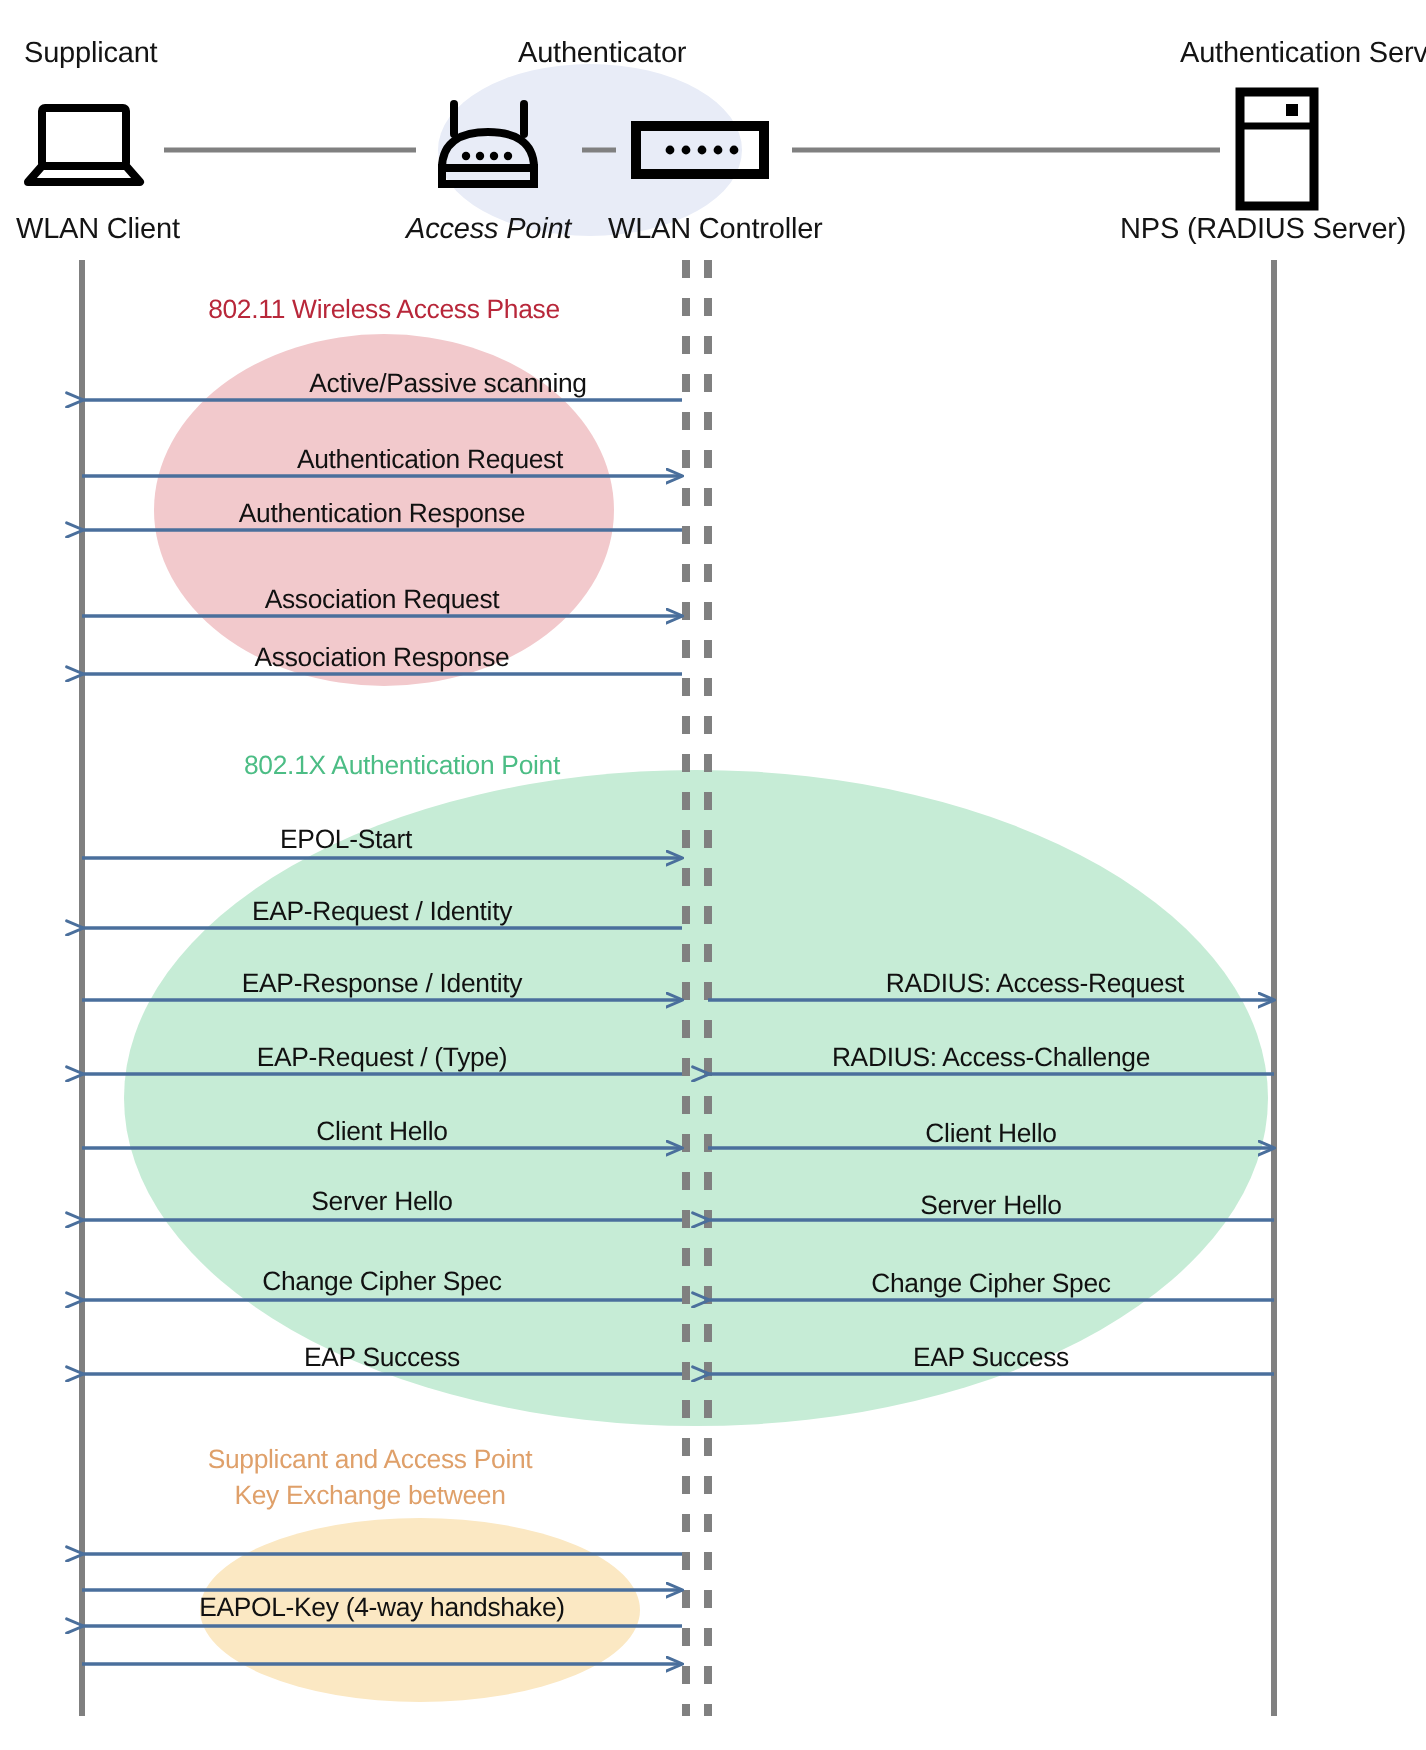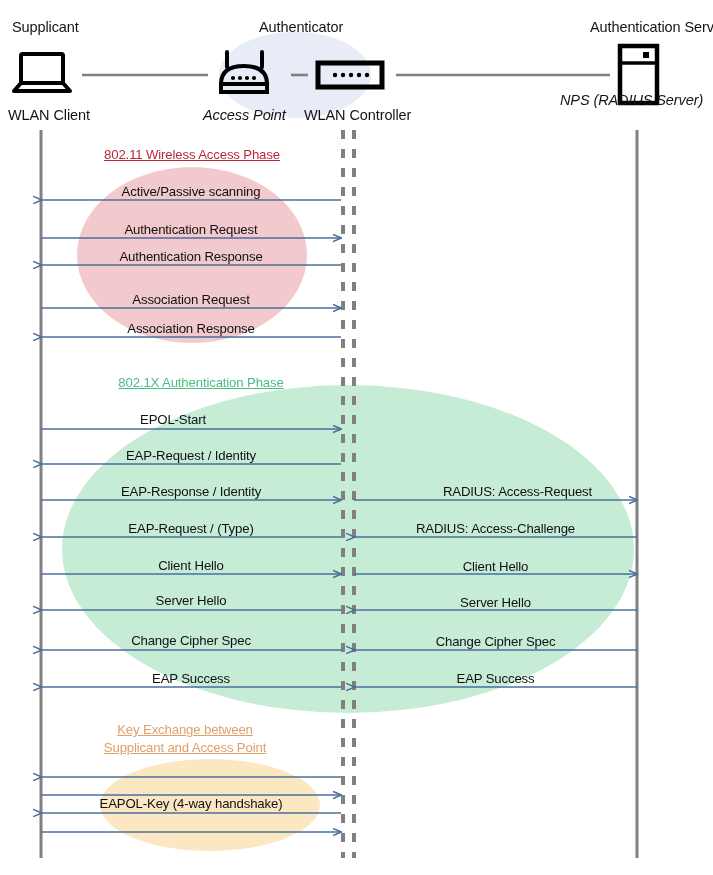--- a/index.html
+++ b/index.html
@@ -23,21 +23,20 @@
   }
   .msg-label{
     position:absolute;
     font-size:13.2px;color:#111111;white-space:nowrap;
     text-align:center;letter-spacing:-0.15px;
   }
   .phase-label{
     position:absolute;
     font-size:13.2px;white-space:nowrap;text-align:center;
     letter-spacing:-0.15px;
-    text-decoration:underline;
   }
   .phase-80211{color:#b8273a;}
   .phase-8021x{color:#4cbd85;}
   .phase-key{color:#dfa06a;line-height:18px;}
 </style>
 </head>
 <body>
 
 <div id="stage">
 
@@ -128,32 +127,32 @@
       </g>
   </svg>
 
   <div class="hdr-title" style="left:12px;top:19px;">Supplicant</div>
   <div class="hdr-title" style="left:259px;top:19px;">Authenticator</div>
   <div class="hdr-title" style="left:560px;top:19px;margin-left:30px;">Authentication Server</div>
 
   <div class="node-label" style="left:8px;top:107px;">WLAN Client</div>
   <div class="node-label" style="left:203px;top:107px;font-style:italic;">Access Point</div>
   <div class="node-label" style="left:304px;top:107px;">WLAN Controller</div>
-  <div class="node-label" style="left:560px;top:92px;font-style:italic;">NPS (RADIUS Server)</div>
+  <div class="node-label" style="left:560px;top:107px;">NPS (RADIUS Server)</div>
 
   <div class="phase-label phase-80211" style="left:0;top:147px;width:384px;">802.11 Wireless Access Phase</div>
-  <div class="phase-label phase-8021x" style="left:0;top:375px;width:402px;">802.1X Authentication Phase</div>
+  <div class="phase-label phase-8021x" style="left:0;top:375px;width:402px;">802.1X Authentication Point</div>
   <div class="phase-label phase-key" style="left:0;top:721px;width:370px;">
+    <div>Supplicant and Access Point</div>
     <div>Key Exchange between</div>
-    <div>Supplicant and Access Point</div>
   </div>
 
   <div id="msg-labels">
-      <div class="msg-label" style="left: 41px; width: 300px; top: 184px;">Active/Passive scanning</div>
-      <div class="msg-label" style="left: 41px; width: 300px; top: 222px;">Authentication Request</div>
+      <div class="msg-label" style="left: 41px; width: 300px; top: 184px; padding-left: 33px;">Active/Passive scanning</div>
+      <div class="msg-label" style="left: 41px; width: 300px; top: 222px; padding-left: 24px;">Authentication Request</div>
       <div class="msg-label" style="left: 41px; width: 300px; top: 249px;">Authentication Response</div>
       <div class="msg-label" style="left: 41px; width: 300px; top: 292px;">Association Request</div>
       <div class="msg-label" style="left: 41px; width: 300px; top: 321px;">Association Response</div>
       <div class="msg-label" style="left: 23px; width: 300px; top: 412px;">EPOL-Start</div>
       <div class="msg-label" style="left: 41px; width: 300px; top: 448px;">EAP-Request / Identity</div>
       <div class="msg-label" style="left: 41px; width: 300px; top: 484px;">EAP-Response / Identity</div>
       <div class="msg-label" style="left: 41px; width: 300px; top: 521px;">EAP-Request / (Type)</div>
       <div class="msg-label" style="left: 41px; width: 300px; top: 558px;">Client Hello</div>
       <div class="msg-label" style="left: 41px; width: 300px; top: 593px;">Server Hello</div>
       <div class="msg-label" style="left: 41px; width: 300px; top: 633px;">Change Cipher Spec</div>

